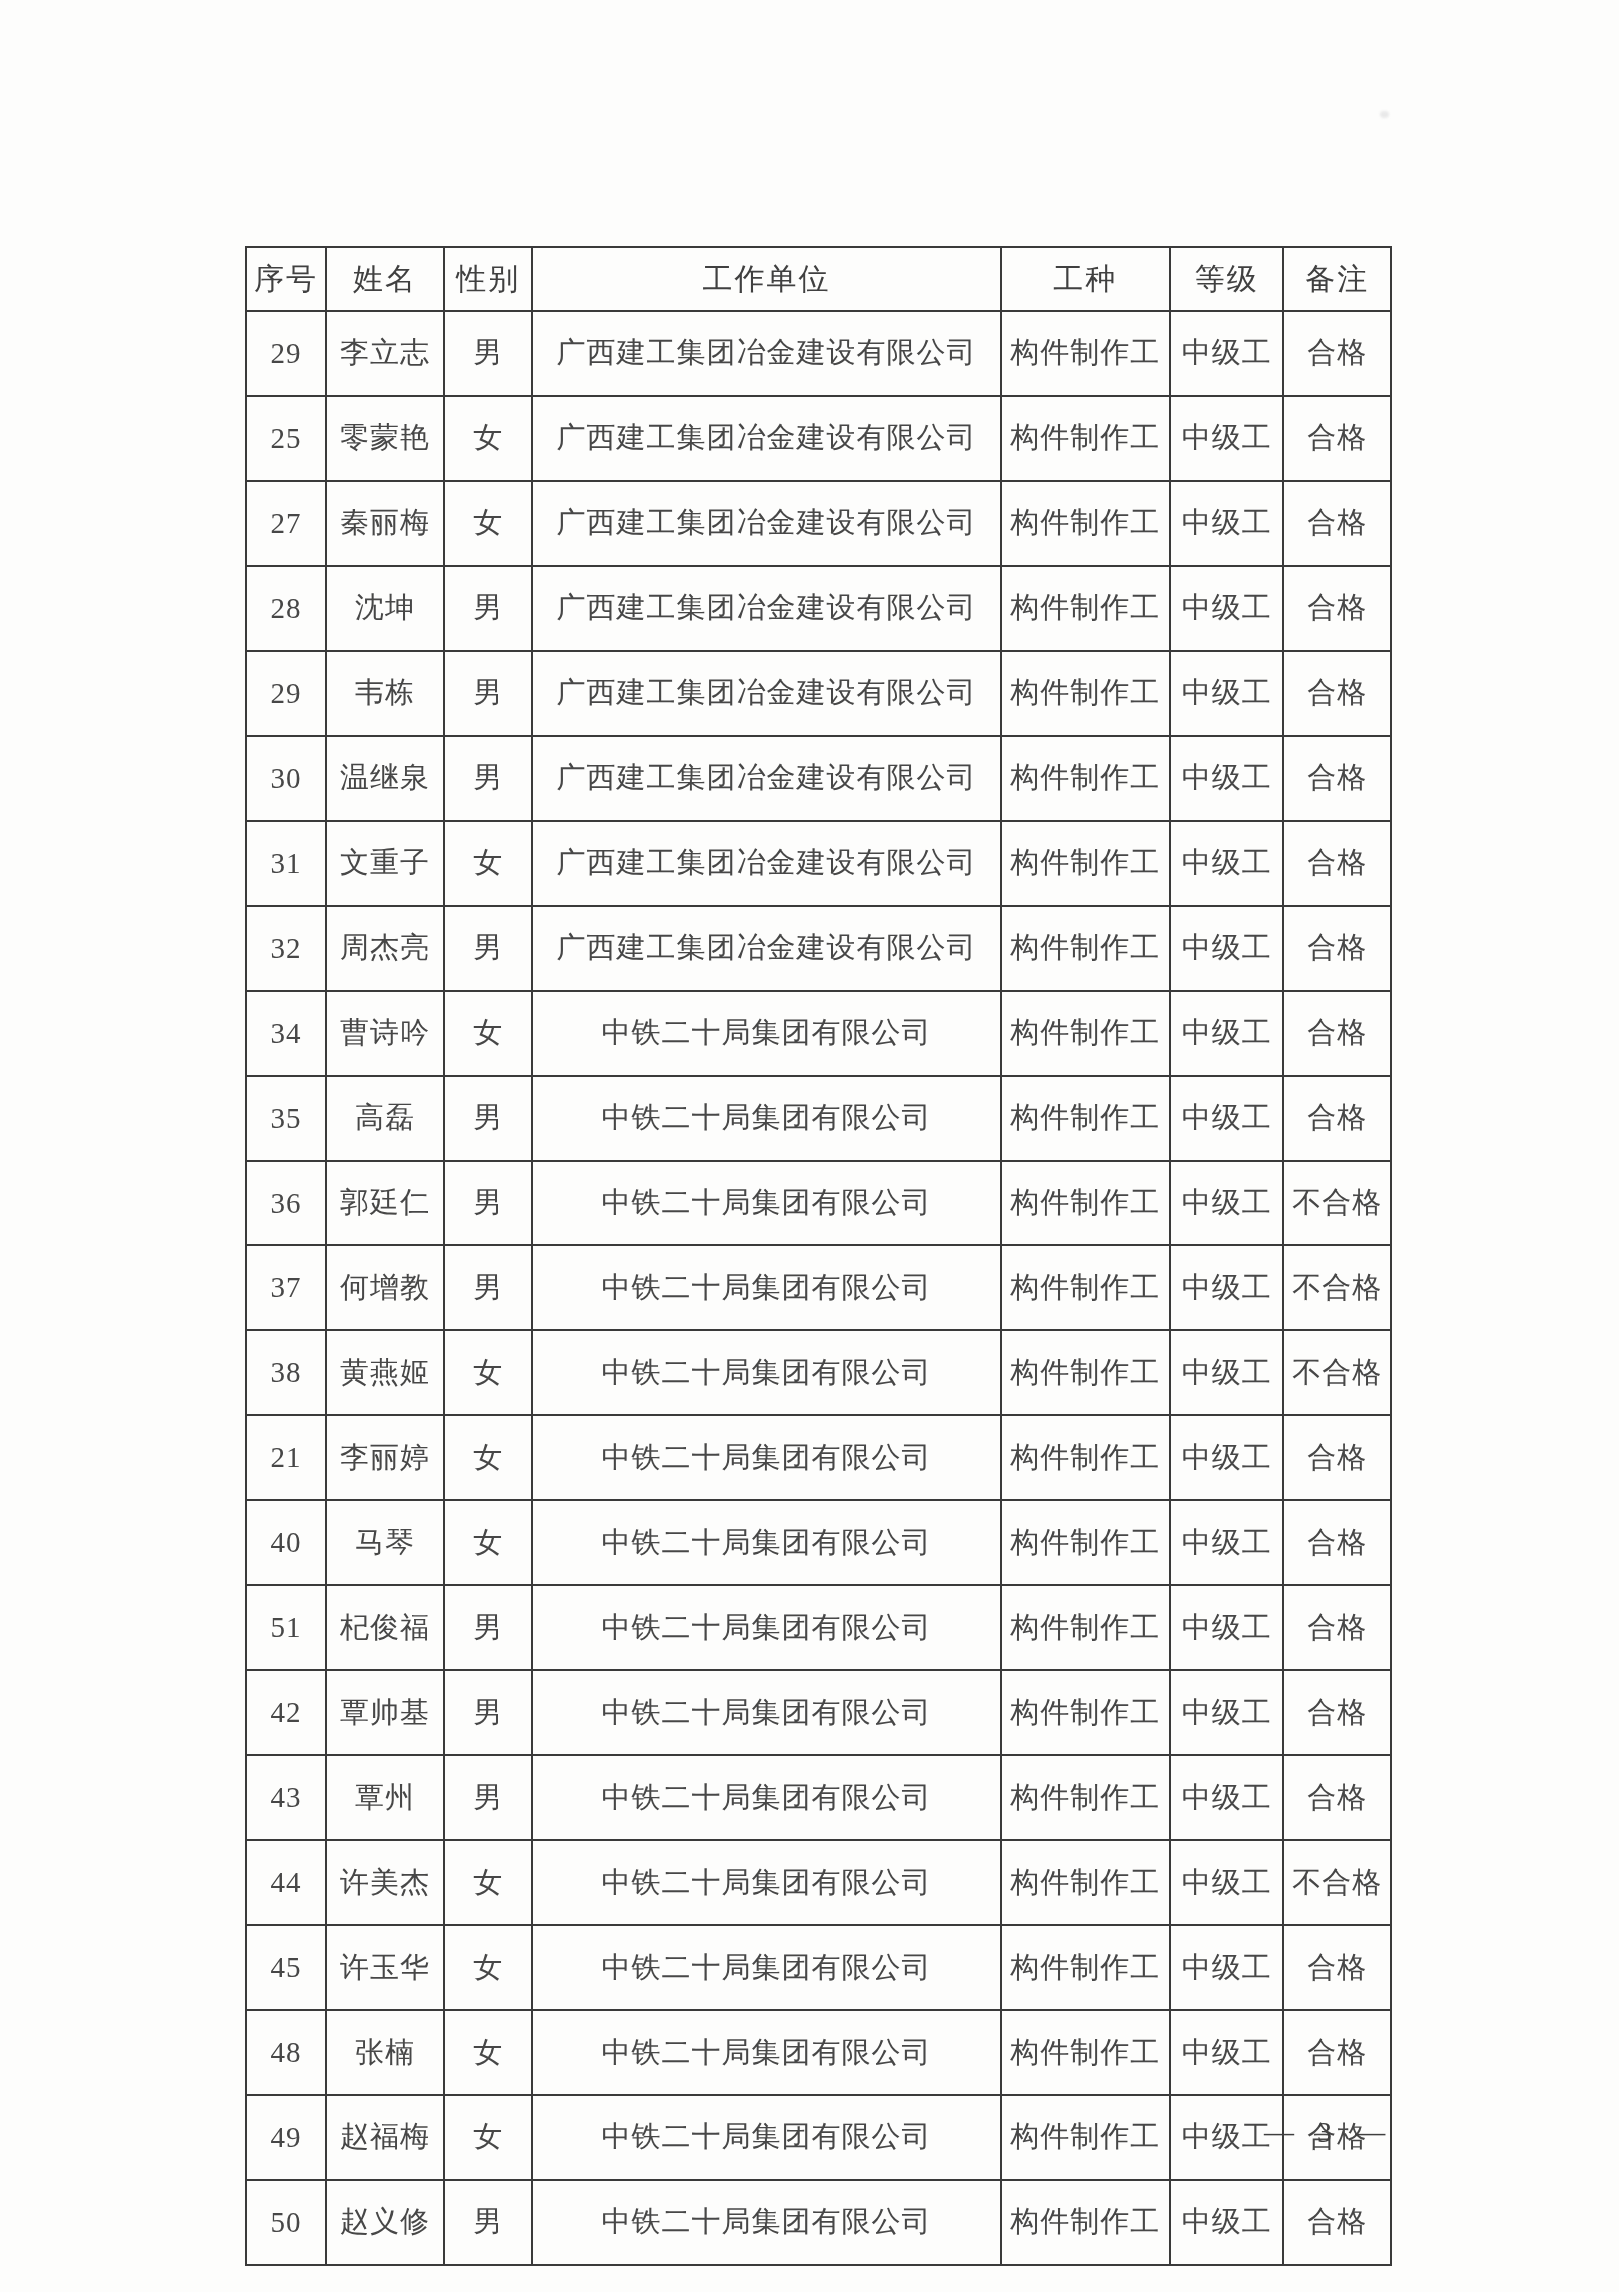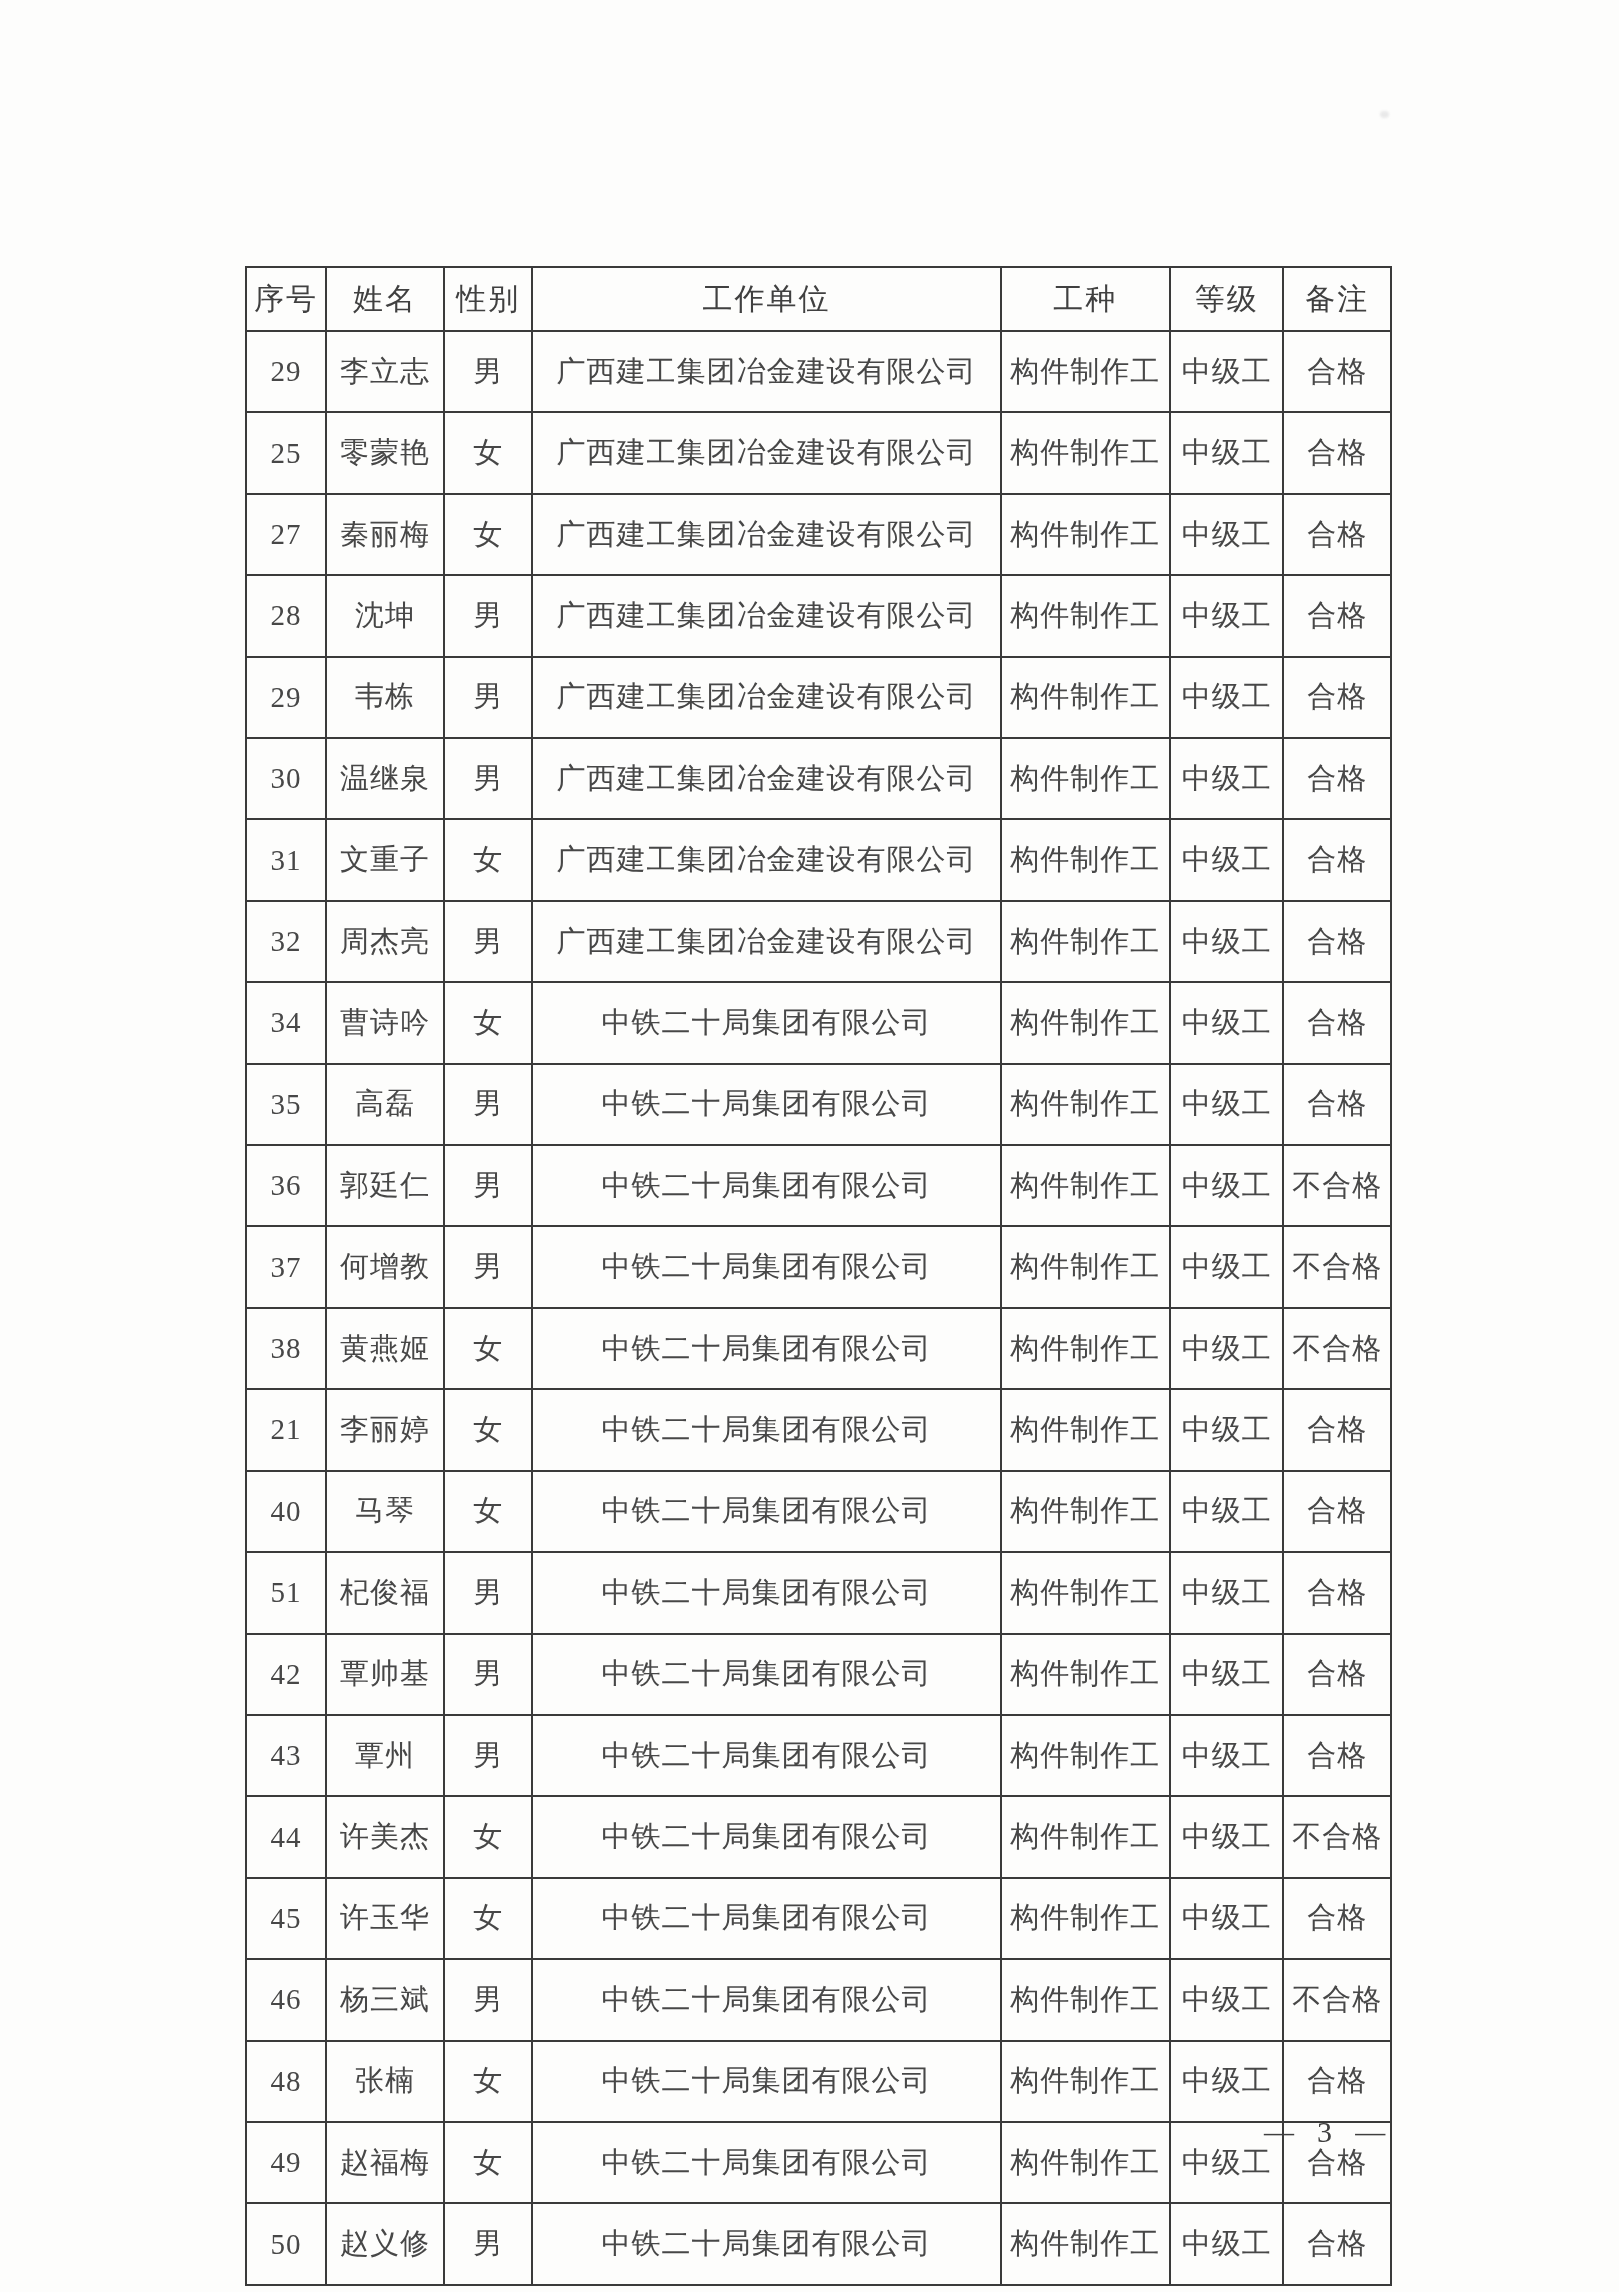--- a/index.html
+++ b/index.html
@@ -24,21 +24,21 @@
     top: 111px;
     width: 8.8px;
     height: 6.9px;
     background: #e9e9e9;
     border-radius: 50%;
     filter: blur(1px);
   }
   .roster-table {
     position: absolute;
     left: 245px;
-    top: 266px;
+    top: 246px;
     width: 1147px;
     height: 2020px;
     border-collapse: collapse;
     table-layout: fixed;
   }
   .roster-table th,
   .roster-table td {
     border: 2px solid #3a3a3a;
     text-align: center;
     vertical-align: middle;
@@ -281,29 +281,20 @@
         <tr>
       <td>45</td>
       <td>许玉华</td>
       <td>女</td>
       <td>中铁二十局集团有限公司</td>
       <td>构件制作工</td>
       <td>中级工</td>
       <td>合格</td>
     </tr>
         <tr>
-      <td>46</td>
-      <td>杨三斌</td>
-      <td>男</td>
-      <td>中铁二十局集团有限公司</td>
-      <td>构件制作工</td>
-      <td>中级工</td>
-      <td>不合格</td>
-    </tr>
-        <tr>
       <td>48</td>
       <td>张楠</td>
       <td>女</td>
       <td>中铁二十局集团有限公司</td>
       <td>构件制作工</td>
       <td>中级工</td>
       <td>合格</td>
     </tr>
         <tr>
       <td>49</td>

